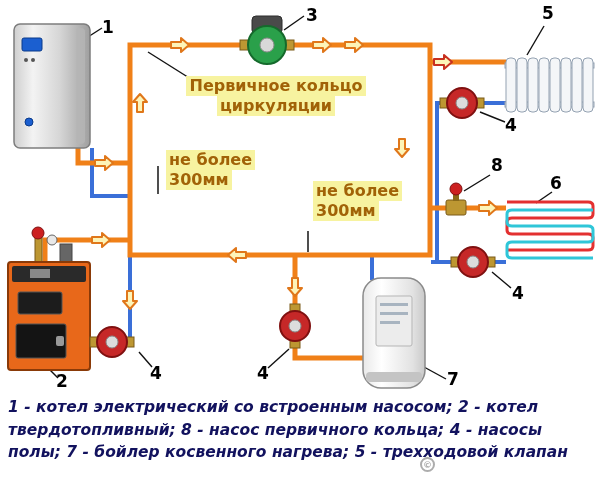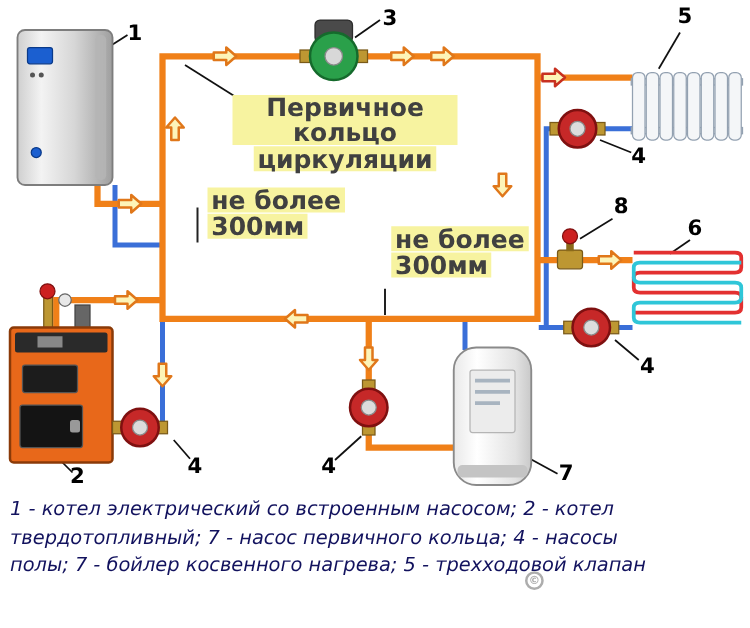--- a/index.html
+++ b/index.html
@@ -5,26 +5,26 @@
   *{margin:0;padding:0;box-sizing:border-box}
   :root{
     --supply-pipe:#f08018; --return-pipe:#3a6fd8; --highlight:#f7f3a0;
     --caption-text:#12125e; --boiler-solid:#e8681a; --pump-primary:#2aa04a;
     --pump-secondary:#c62828; --floor-supply:#e33030; --floor-return:#2fc6d8;
   }
   body{font-family:"DejaVu Sans",sans-serif;background:#fff}
   .stage{position:relative;width:600px;height:502px;background:#fff;overflow:hidden}
   svg.layer{position:absolute;inset:0;z-index:1}
   .txt{position:absolute;z-index:2}
-  .hl-line{display:inline-block;background:var(--highlight);padding:0 3px;font-weight:bold;font-size:20px;line-height:20px;color:#404040}
+  .hl-line{display:inline-block;background:var(--highlight);padding:0 3px;font-weight:bold;font-size:16px;line-height:20px;color:#a16207}
   .ring-label{left:186px;top:76px;width:180px;text-align:center}
   .limit-left{left:166px;top:150px}
   .limit-mid{left:313px;top:181px}
   .callout{position:absolute;z-index:3;font-weight:bold;font-size:17px;color:#000;line-height:18px}
-  .caption{left:8px;top:396px;width:590px;font-style:italic;font-weight:normal;font-size:15.5px;line-height:22.5px;color:var(--caption-text)}
+  .caption{left:8px;top:396px;width:590px;font-style:italic;font-weight:bold;font-size:15.5px;line-height:22.5px;color:var(--caption-text)}
   .caption div{white-space:nowrap}
   .watermark{left:420px;top:457px;display:flex;align-items:center;gap:5px;color:#adadad;font-weight:bold;font-size:14px;letter-spacing:1.5px;text-shadow:0 1px 0 #ffffff}
   .cc{display:inline-flex;width:15px;height:15px;border:2px solid #adadad;border-radius:50%;align-items:center;justify-content:center;font-size:9px;letter-spacing:0;flex:0 0 auto}
   .pipe-o{fill:none;stroke:var(--supply-pipe);stroke-width:5}
   .pipe-b{fill:none;stroke:var(--return-pipe);stroke-width:4}
   .leader{stroke:#111;stroke-width:1.4}
   .dim{stroke:#222;stroke-width:1.6}
   .arrow{fill:#fdf4b8;stroke:#e0771a;stroke-width:2;stroke-linejoin:round}
   .arrow-red{stroke:#c83020}
   .floor-s{fill:none;stroke:var(--floor-supply);stroke-width:3}
@@ -192,21 +192,21 @@
   <div class="callout" style="left:512px;top:284px">4</div>
   <div class="callout" style="left:257px;top:364px">4</div>
   <div class="callout" style="left:150px;top:364px">4</div>
   <div class="callout" style="left:542px;top:4px">5</div>
   <div class="callout" style="left:550px;top:174px">6</div>
   <div class="callout" style="left:447px;top:370px">7</div>
   <div class="callout" style="left:491px;top:156px">8</div>
 
   <div class="txt caption">
     <div>1 - котел электрический со встроенным насосом; 2 - котел</div>
-    <div>твердотопливный; 7 - насос первичного кольца; 4 - насосы</div>
+    <div>твердотопливный; 8 - насос первичного кольца; 4 - насосы</div>
     <div>полы; 7 - бойлер косвенного нагрева; 5 - трехходовой клапан</div>
   </div>
 
   <div class="txt watermark">
     <span class="cc">©</span>
   </div>
 
 </div>
 
 </body></html>

